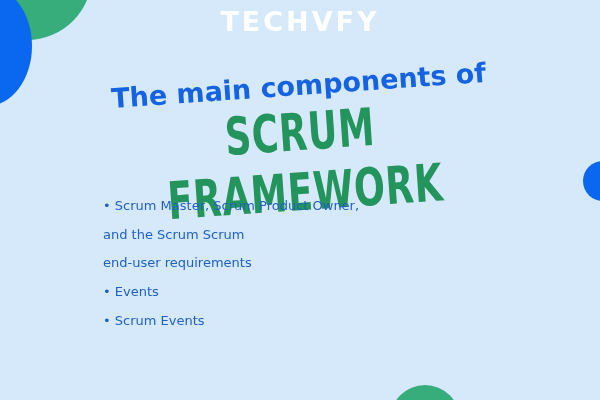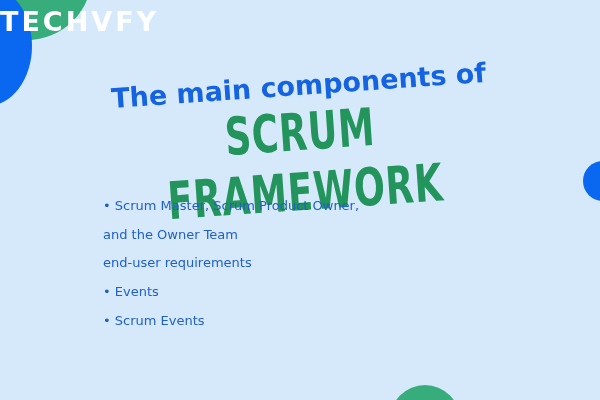--- a/index.html
+++ b/index.html
@@ -7,21 +7,21 @@
       width: 600px; height: 400px; overflow: hidden; position: relative;
       background: #d6e9fb;
       font-family: "Liberation Sans", sans-serif;
     }
     .circle { position: absolute; border-radius: 50%; }
     .c-green-top { width: 130px; height: 130px; left: -38px; top: -90px; background: #36ad7a; }
     .c-blue-left { width: 90px; height: 120px; left: -58px; top: -14px; background: #0a67f0; border-radius: 50%; }
     .c-blue-right { width: 40px; height: 40px; left: 583px; top: 161px; background: #0a67f0; }
     .c-green-bottom { width: 70px; height: 70px; left: 390px; top: 385px; background: #36ad7a; }
     .logo {
-      position: absolute; left: 0; width: 600px; top: 6px; text-align: left;
+      position: absolute; left: 0; width: 600px; top: 6px; text-align: center;
       color: #ffffff; font-size: 27px; font-weight: bold; letter-spacing: 3px;
       font-family: "DejaVu Sans", sans-serif;
     }
     .title-wrap {
       position: absolute; left: 100px; top: 60px; width: 400px; height: 120px;
       transform: rotate(-4deg); transform-origin: 50% 50%;
     }
     .title-line1 {
       position: absolute; left: 6px; top: 10px; width: 390px; text-align: center;
       color: #1563e0; font-size: 27px; font-weight: bold;
@@ -51,17 +51,17 @@
 
 <div class="logo">TECHVFY</div>
 
 <div class="title-wrap">
   <div class="title-line1">The main components of</div>
   <div class="title-line2">SCRUM FRAMEWORK</div>
 </div>
 
 <div class="bullets">
   <div>• Scrum Master, Scrum Product Owner,</div>
-  <div>and the Owner Team</div>
+  <div>and the Scrum Scrum</div>
   <div>end-user requirements</div>
   <div>• Events</div>
   <div>• Scrum Events</div>
 </div>
 
 </body></html>

